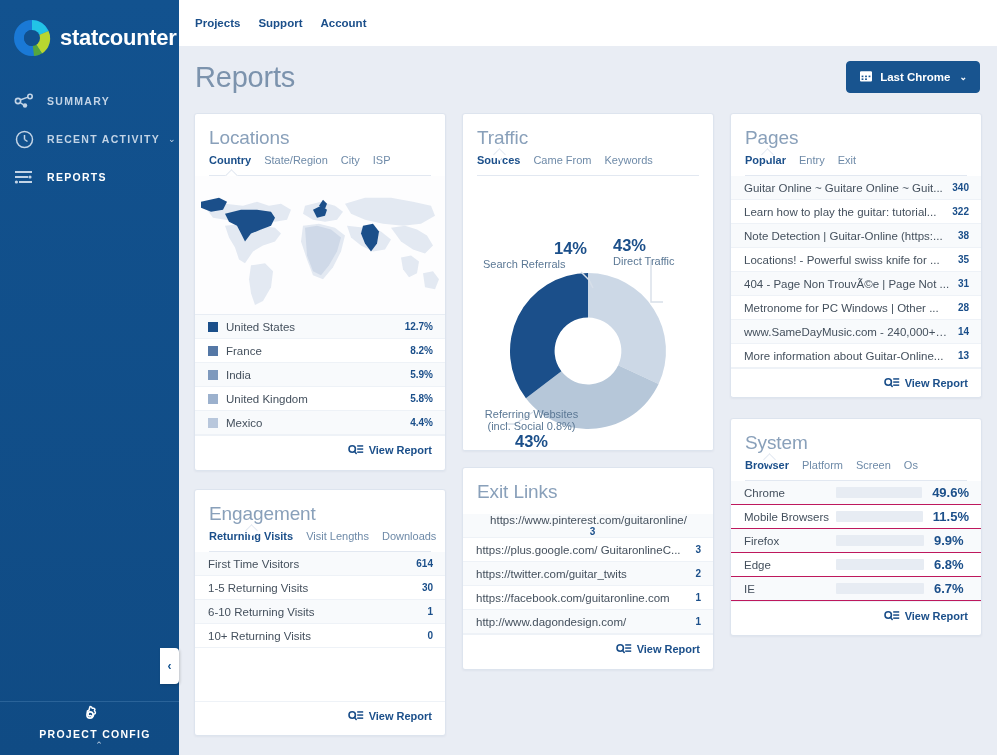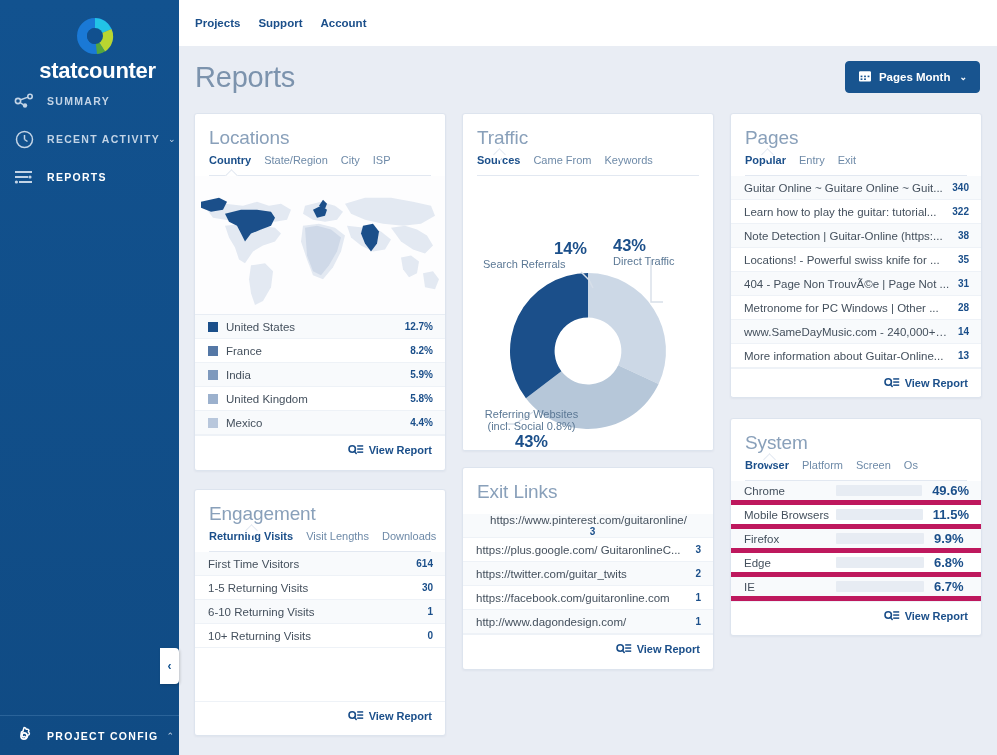--- a/index.html
+++ b/index.html
@@ -15,21 +15,20 @@
   .sidebar {
     position: absolute; left: 0; top: 0;
     width: 179px; height: 755px;
     background: #11508f;
     background: linear-gradient(180deg, #12528f 0%, #104b84 100%);
   }
   .logo-row {
     display: flex; align-items: center;
     padding: 14px 0 0 10px;
     height: 62px;
-    flex-direction: column;
   }
   .logo-mark { width: 44px; height: 44px; position: relative; flex: 0 0 44px; }
   .logo-text {
     color: #ffffff; font-size: 22px; font-weight: bold;
     letter-spacing: -0.3px; margin-left: 6px;
   }
   .nav { margin-top: 20px; }
   .nav-item {
     display: flex; align-items: center;
     height: 38px; padding-left: 11px;
@@ -41,24 +40,25 @@
     margin-right: 10px;
   }
   .nav-label {
     color: #c3d4e6; font-size: 10.5px; font-weight: bold;
     letter-spacing: 1.3px;
   }
   .nav-item.active .nav-label { color: #ffffff; }
   .nav-caret { margin-left: 8px; color: #c3d4e6; font-size: 9px; }
 
   .sidebar-footer {
-    position: absolute; left: 0; bottom: 0; width: 179px; height: 40px;
+    position: absolute; left: 0; bottom: 0; width: 179px; height: 54px;
     border-top: 1px solid #2a6399;
     display: flex; align-items: center; padding-left: 11px;
     cursor: pointer;
+    flex-direction: column;
   }
   .sidebar-footer .nav-label { color: #ffffff; }
 
   .collapse-btn {
     position: absolute; left: 160px; top: 648px;
     width: 19px; height: 36px;
     background: #ffffff;
     border-radius: 0 4px 4px 0;
     display: flex; align-items: center; justify-content: center;
     color: #12528f; font-size: 12px; font-weight: bold;
@@ -180,21 +180,21 @@
   
   .donut-wrap { height: 290px; position: relative; background: #fff; }
   .donut-wrap svg { position: absolute; left: 0; top: 0; }
   .dl-pct { font-size: 16.5px; font-weight: bold; color: #1b4f8a; }
   .dl-txt { font-size: 11px; color: #5b7895; }
 
   
   .bar-row {
     display: flex; align-items: center;
     height: 24px; padding: 0 12px 0 13px;
-    border-bottom: 5px solid #be185d;
+    border-bottom: 1px solid #be185d;
     font-size: 11.5px; color: #44505d;
   }
   .bar-row:nth-child(odd) { background: #f8fafc; }
   .bar-name { width: 92px; flex: 0 0 92px; overflow:hidden; white-space:nowrap; }
   .bar-track {
     flex: 1 1 auto; height: 11px; background: #e7ecf3; border-radius: 1px;
     margin-right: 10px; position: relative; max-width: 88px;
   }
   .bar-fill { height: 11px; background: #1b4f8a; border-radius: 1px; }
   .bar-val { flex: 0 0 auto; color: #1b4f8a; font-weight: bold; font-size: 13px; }
@@ -288,21 +288,21 @@
           <svg width="14" height="14" viewBox="0 0 14 14">
             <rect x="1" y="2.4" width="12" height="10.2" rx="1.1" fill="#ffffff"></rect>
             <rect x="1" y="2.4" width="12" height="3" rx="1.1" fill="#ffffff"></rect>
             <rect x="2.6" y="6.6" width="1.8" height="1.6" fill="#18548f"></rect>
             <rect x="6.1" y="6.6" width="1.8" height="1.6" fill="#18548f"></rect>
             <rect x="9.6" y="6.6" width="1.8" height="1.6" fill="#18548f"></rect>
             <rect x="2.6" y="9.4" width="1.8" height="1.6" fill="#18548f"></rect>
             <rect x="6.1" y="9.4" width="1.8" height="1.6" fill="#18548f"></rect>
           </svg>
         </span>
-        <span>Pages Month</span>
+        <span>Last Chrome</span>
         <span class="btn-caret">⌄</span>
       </div>
     </div>
   </div>
 
   <div class="card" style="left:194px; top:113px; width:252px; height:358px;">
     <div class="card-head">
       <div class="card-title">Locations</div>
       <div class="tabs tab-sep">
         <div class="tab active">Country</div>

